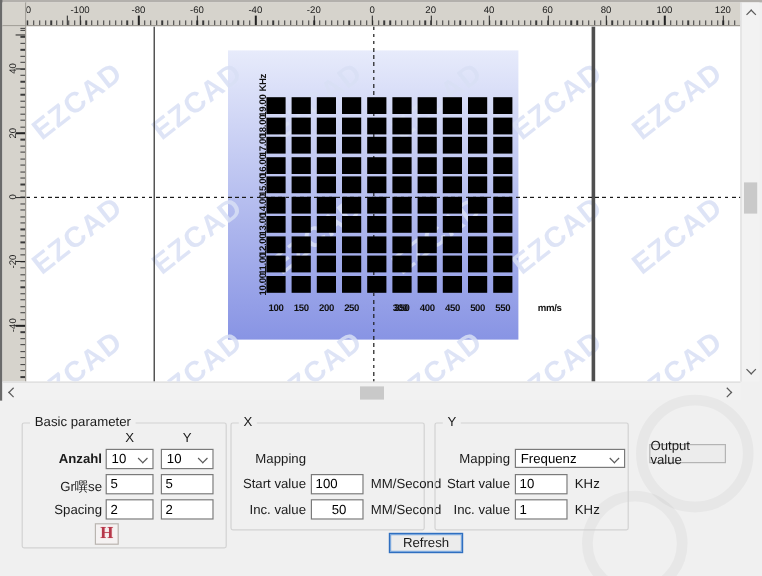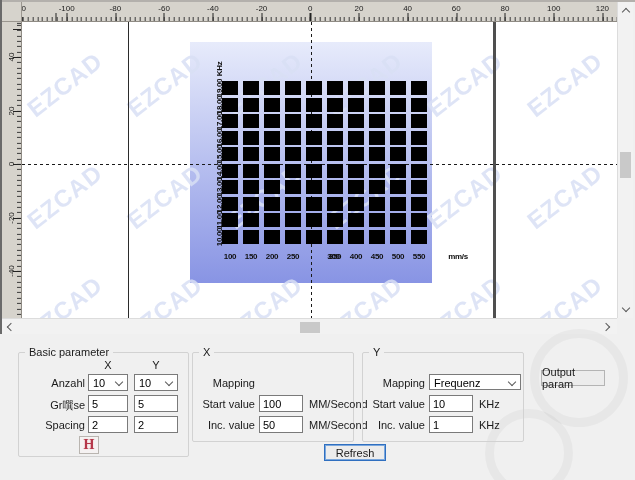--- a/index.html
+++ b/index.html
@@ -268,21 +268,21 @@
   <div class="abs panel">
     <div class="abs gear" style="left:530px;top:-5px;width:80px;height:80px;"></div>
     <div class="abs gear" style="left:485px;top:75px;width:70px;height:70px;"></div>
 
     <div class="group" style="left:18px;top:18px;width:169px;height:103px;">
       <span class="group-title">Basic parameter</span>
     </div>
     <div class="hdr" style="left:70px;top:25px;width:76px;">X</div>
     <div class="hdr" style="left:118px;top:25px;width:76px;">Y</div>
 
-    <div class="lbl" style="left:20px;top:43px;width:65px;">Anzahl</div>
+    <div class="lbl" style="left:20px;top:43px;width:65px;font-weight:bold;">Anzahl</div>
     <div class="combo" style="left:88px;top:40px;width:40px;height:17px;">
       <span class="val">10</span>
       <span class="chev down"></span>
     </div>
     <div class="combo" style="left:134px;top:40px;width:44px;height:17px;">
       <span class="val">10</span>
       <span class="chev down"></span>
     </div>
 
     <div class="lbl" style="left:20px;top:64px;width:65px;">Gr噀se</div>
@@ -298,36 +298,36 @@
     </div>
 
     <div class="group" style="left:192px;top:18px;width:160px;height:88px;">
       <span class="group-title">X</span>
     </div>
     <div class="lbl" style="left:192px;top:43px;width:63px;">Mapping</div>
     <div class="lbl" style="left:182px;top:64px;width:73px;">Start value</div>
     <input class="tinput" style="left: 259px; top: 61px; width: 44px; height: 17px;" value="100">
     <div class="unit" style="left:309px;top:64px;">MM/Second</div>
     <div class="lbl" style="left:182px;top:85px;width:73px;">Inc. value</div>
-    <input class="tinput" style="left: 259px; top: 82px; width: 44px; height: 17px;" value="50">
+    <input class="tinput" style="left: 259px; top: 82px; width: 44px; height: 17px; text-align: center;" value="50">
     <div class="unit" style="left:309px;top:85px;">MM/Second</div>
 
     <div class="group" style="left:362px;top:18px;width:160px;height:88px;">
       <span class="group-title">Y</span>
     </div>
     <div class="lbl" style="left:362px;top:43px;width:63px;">Mapping</div>
     <div class="combo" style="left:429px;top:40px;width:92px;height:16px;">
       <span class="val">Frequenz</span>
       <span class="chev down"></span>
     </div>
     <div class="lbl" style="left:352px;top:64px;width:73px;">Start value</div>
     <input class="tinput" style="left: 429px; top: 61px; width: 44px; height: 17px;" value="10">
     <div class="unit" style="left:479px;top:64px;">KHz</div>
     <div class="lbl" style="left:352px;top:85px;width:73px;">Inc. value</div>
     <input class="tinput" style="left: 429px; top: 82px; width: 44px; height: 17px;" value="1">
     <div class="unit" style="left:479px;top:85px;">KHz</div>
 
-    <div class="btn btn-output" style="left:541px;top:36px;width:64px;height:16px;">Output param</div>
+    <div class="btn btn-output" style="left:541px;top:36px;width:64px;height:16px;">Output value</div>
 
     <div class="btn btn-refresh" style="left:324px;top:110px;width:62px;height:17px;">Refresh</div>
 
   </div>
 </div>
 
 </body></html>

